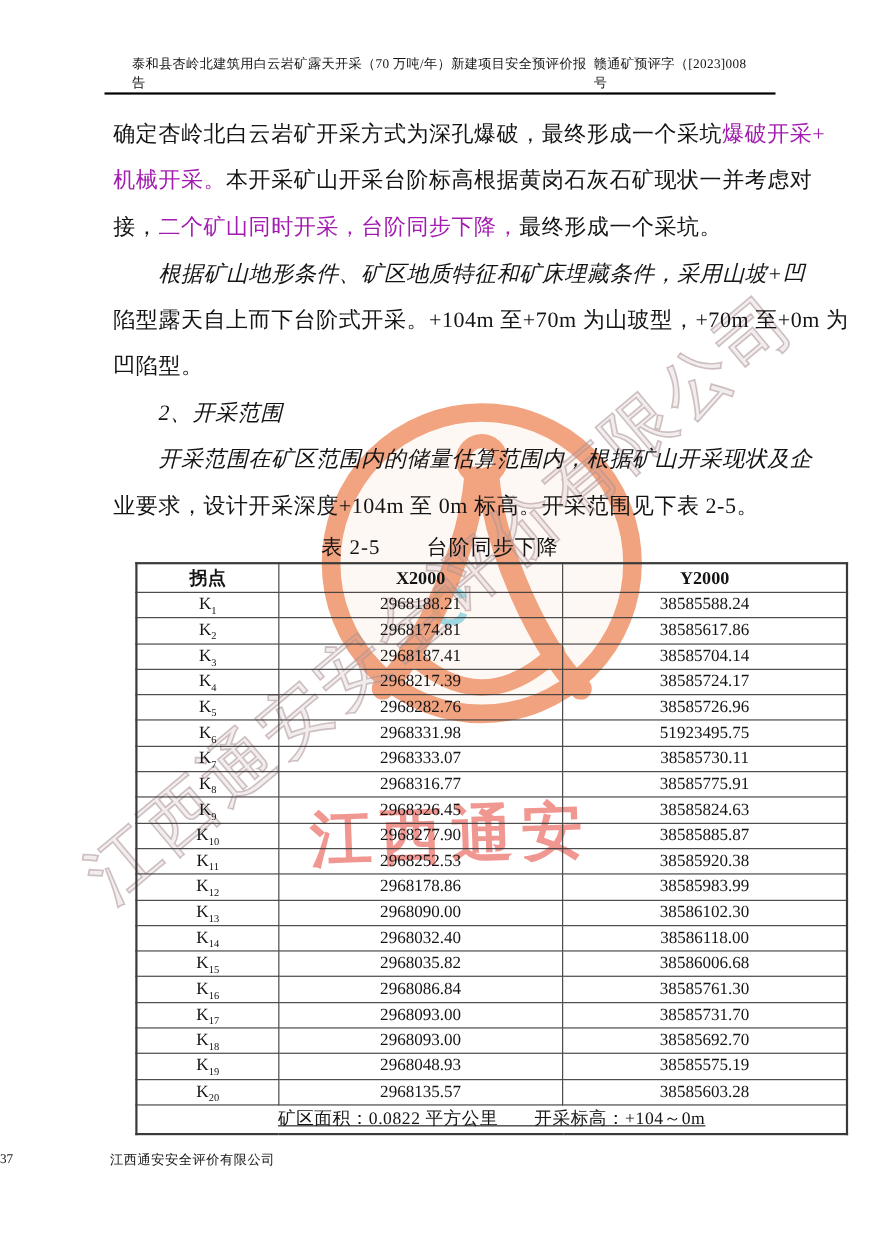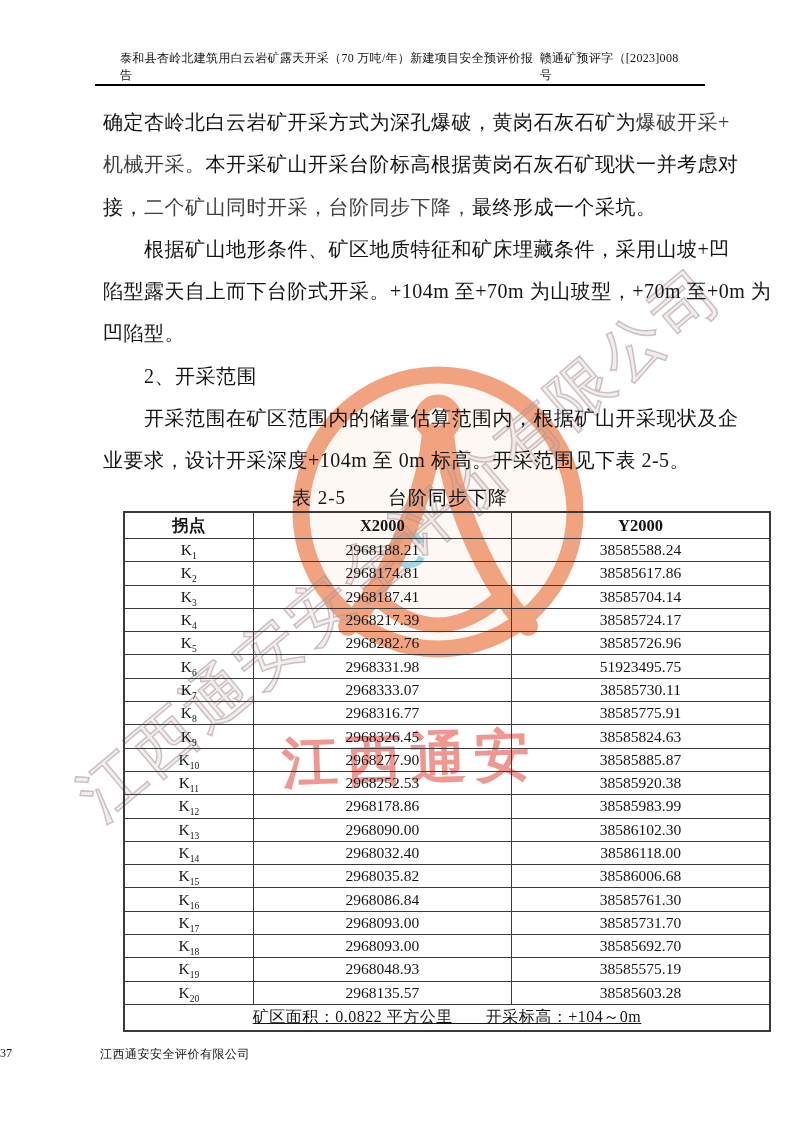--- a/index.html
+++ b/index.html
@@ -33,22 +33,22 @@
   
   .content { position:absolute; inset:0; z-index:2; }
   .hdr { position:absolute; top:50px; left:120px; right:108px;
     display:flex; align-items:baseline;
     font-size:12px; letter-spacing:0.3px; }
   .hdr-rule { position:absolute; top:84px; left:95px; width:610px;
     height:2px; background:#000; }
   .body-lines { position:absolute; top:101px; left:103px; width:600px; }
   .bodyline { height:42.3px; line-height:42.3px; font-size:20px;
     white-space:nowrap; letter-spacing:0.5px; }
-  .bodyline.indent { text-indent:41px; }
-  .red { color:#404040; }
+  .bodyline.indent { text-indent:41px;font-style:italic; }
+  .red { color:#a21caf; }
   .tbl-title { position:absolute; top:485px; left:123px; width:554px;
     text-align:center; font-size:19px; letter-spacing:1px; }
   .tbl-title .gap { display:inline-block; width:42px; }
   table.range { position:absolute; top:511px; left:123px; width:648px;
     border-collapse:collapse; table-layout:fixed;
     border:2px solid #3a3a3a; background:transparent; }
   table.range th, table.range td {
     border:1px solid #3a3a3a; text-align:center; padding:0;
     font-weight:normal; overflow:hidden; }
   table.range thead th { height:25px; font-size:16.5px; font-weight:bold; }
@@ -82,21 +82,21 @@
 
   <div class="content">
 
     <div class="hdr">
       <span>泰和县杏岭北建筑用白云岩矿露天开采（70 万吨/年）新建项目安全预评价报告</span>
       <span>赣通矿预评字（[2023]008 号</span>
     </div>
     <div class="hdr-rule"></div>
 
     <div class="body-lines" id="bodyLines">
-        <div class="bodyline"><span>确定杏岭北白云岩矿开采方式为深孔爆破，黄岗石灰石矿为</span><span class="red">爆破开采+</span></div>
+        <div class="bodyline"><span>确定杏岭北白云岩矿开采方式为深孔爆破，最终形成一个采坑</span><span class="red">爆破开采+</span></div>
         <div class="bodyline"><span class="red">机械开采。</span><span>本开采矿山开采台阶标高根据黄岗石灰石矿现状一并考虑对</span></div>
         <div class="bodyline"><span>接，</span><span class="red">二个矿山同时开采，台阶同步下降，</span><span>最终形成一个采坑。</span></div>
         <div class="bodyline indent"><span>根据矿山地形条件、矿区地质特征和矿床埋藏条件，采用山坡+凹</span></div>
         <div class="bodyline"><span>陷型露天自上而下台阶式开采。+104m 至+70m 为山玻型，+70m 至+0m 为</span></div>
         <div class="bodyline"><span>凹陷型。</span></div>
         <div class="bodyline indent"><span>2、开采范围</span></div>
         <div class="bodyline indent"><span>开采范围在矿区范围内的储量估算范围内，根据矿山开采现状及企</span></div>
         <div class="bodyline"><span>业要求，设计开采深度+104m 至 0m 标高。开采范围见下表 2-5。</span></div>
       </div>
 

